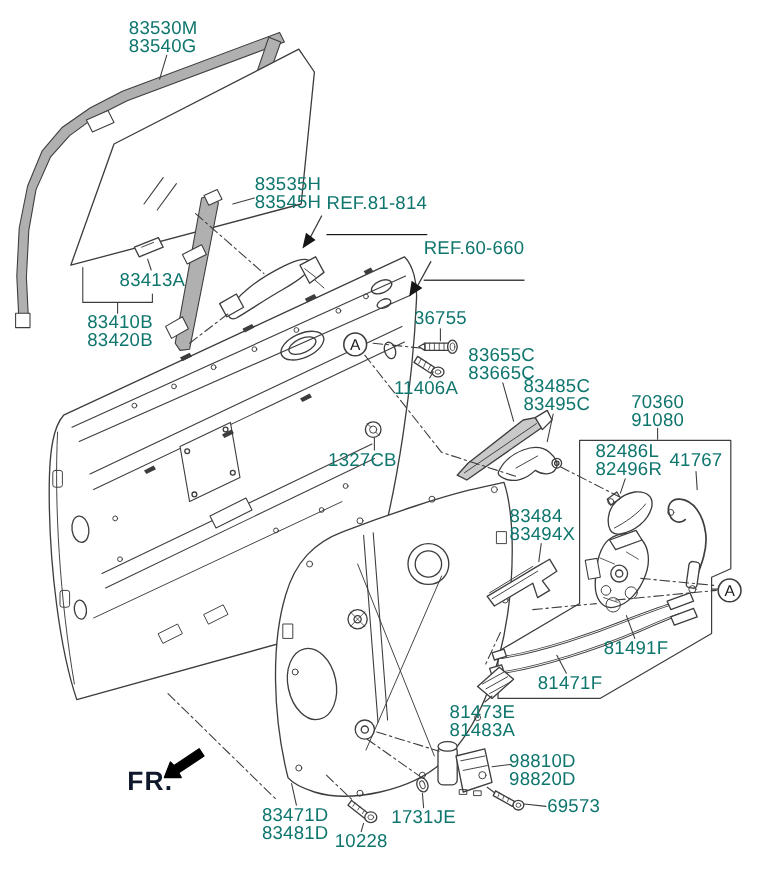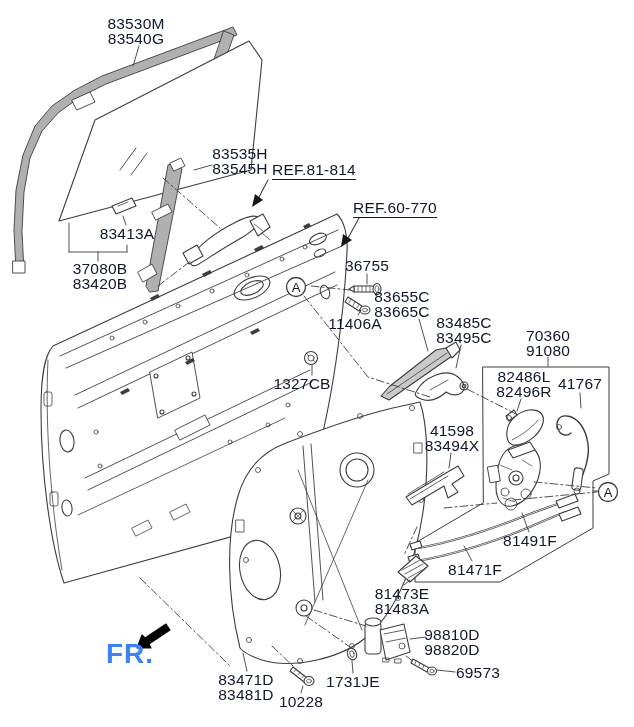--- a/index.html
+++ b/index.html
@@ -1,23 +1,23 @@
 <!DOCTYPE html>
 <html><head>
 <meta charset="utf-8">
 <style>
   html,body{margin:0;padding:0;background:#ffffff;}
   .stage{position:relative;width:634px;height:727px;background:#ffffff;overflow:hidden;
          font-family:"Liberation Sans",sans-serif;color:#161616;}
   .stage svg{position:absolute;left:0;top:0;}
-  .lbl{position:absolute;transform:translateX(-50%);text-align:center;font-size:15.5px;
-       line-height:14.5px;white-space:nowrap;color:#0f172a;letter-spacing:0.2px;}
+  .lbl{position:absolute;transform:translateX(-50%);font-size:15.5px;
+       line-height:14.5px;white-space:nowrap;color:#0f766e;letter-spacing:0.2px;}
   .lbl span{display:block;}
-  .lbl.ul span{border-bottom:1.6px solid #161616;padding-bottom:1px;}
-  .fr{position:absolute;font-weight:bold;font-size:28px;color:#3b82f6;letter-spacing:1px;}
+  .lbl.ul span{border-bottom:1.6px solid #161616;padding-bottom:17px;}
+  .fr{position:absolute;font-weight:bold;font-size:22px;color:#0f172a;letter-spacing:1px;}
 </style>
 </head>
 <body>
 
 <div class="stage">
 
 <svg width="634" height="727" viewBox="0 0 634 727">
   <g fill="none" stroke="#3d3d3d" stroke-width="1.1" stroke-linejoin="round" stroke-linecap="round">
 
     <g>
@@ -317,36 +317,36 @@
       <span>83540G</span>
     </div>
   <div class="lbl" style="left:240px;top:147px">
       <span>83535H</span>
       <span>83545H</span>
     </div>
   <div class="lbl ul" style="left:314px;top:163px">
       <span>REF.81-814</span>
     </div>
   <div class="lbl ul" style="left:395px;top:201px">
-      <span>REF.60-770</span>
+      <span>REF.60-660</span>
     </div>
   <div class="lbl" style="left:127px;top:227px">
       <span>83413A</span>
     </div>
   <div class="lbl" style="left:100px;top:262px">
-      <span>37080B</span>
+      <span>83410B</span>
       <span>83420B</span>
     </div>
   <div class="lbl" style="left:367px;top:259px">
       <span>36755</span>
     </div>
   <div class="lbl" style="left:355px;top:317px">
       <span>11406A</span>
     </div>
-  <div class="lbl" style="left:402px;top:290px">
+  <div class="lbl" style="left:418px;top:290px">
       <span>83655C</span>
       <span>83665C</span>
     </div>
   <div class="lbl" style="left:464px;top:316px">
       <span>83485C</span>
       <span>83495C</span>
     </div>
   <div class="lbl" style="left:548px;top:329px">
       <span>70360</span>
       <span>91080</span>
@@ -355,21 +355,21 @@
       <span>82486L</span>
       <span>82496R</span>
     </div>
   <div class="lbl" style="left:580px;top:377px">
       <span>41767</span>
     </div>
   <div class="lbl" style="left:302px;top:377px">
       <span>1327CB</span>
     </div>
   <div class="lbl" style="left:452px;top:424px">
-      <span>41598</span>
+      <span>83484</span>
       <span>83494X</span>
     </div>
   <div class="lbl" style="left:530px;top:534px">
       <span>81491F</span>
     </div>
   <div class="lbl" style="left:475px;top:563px">
       <span>81471F</span>
     </div>
   <div class="lbl" style="left:402px;top:587px">
       <span>81473E</span>

